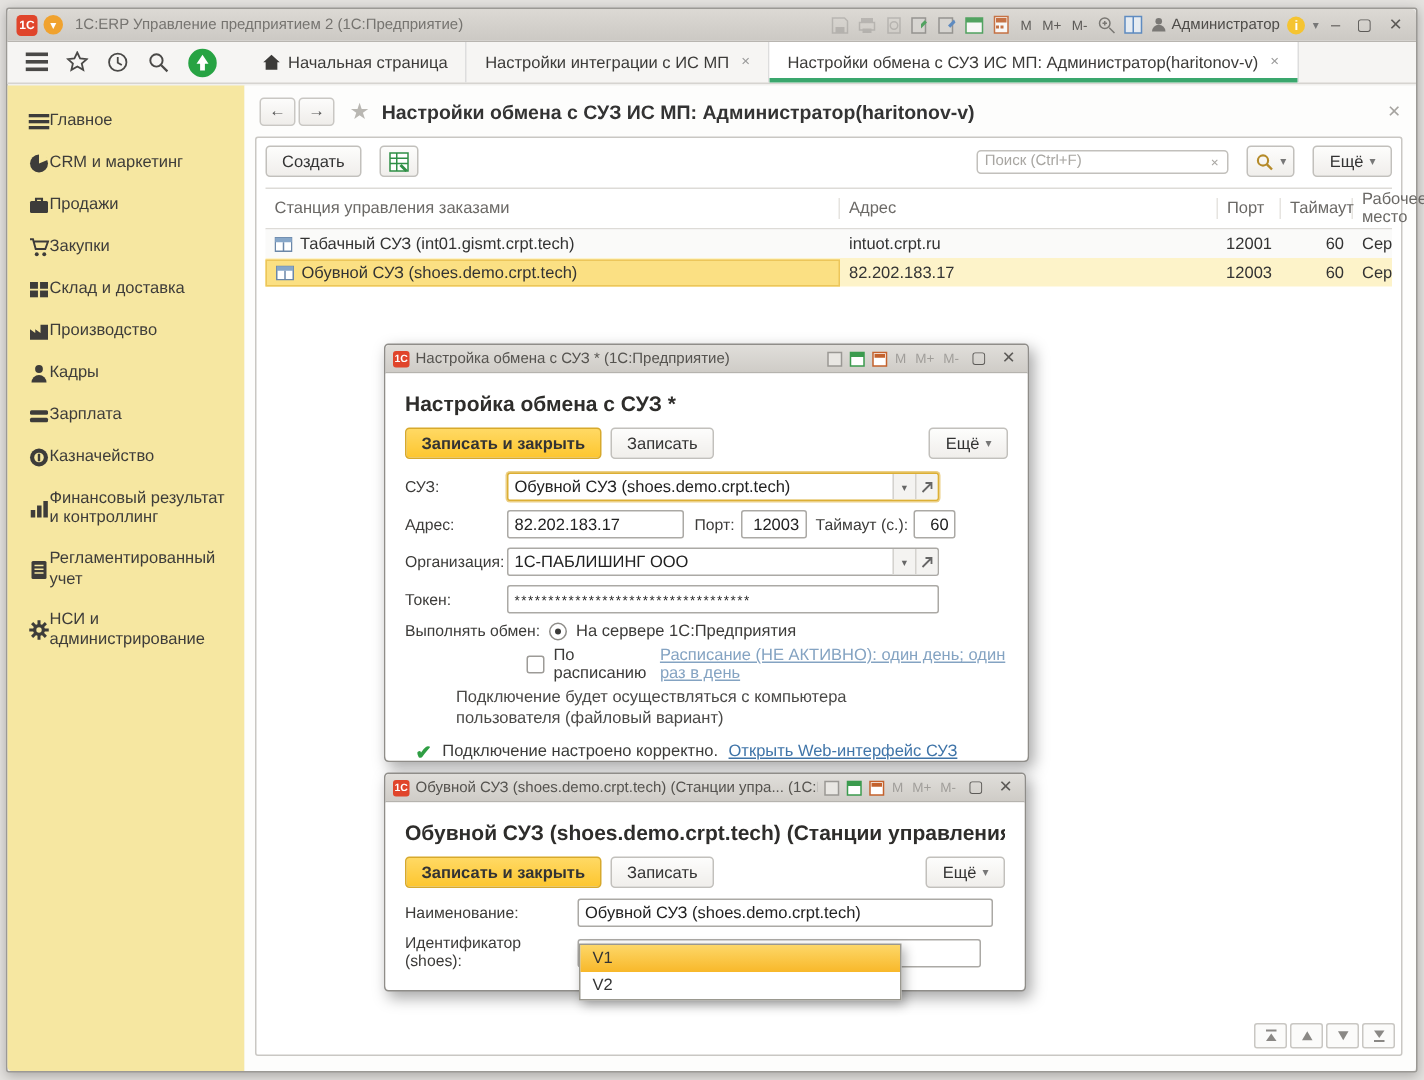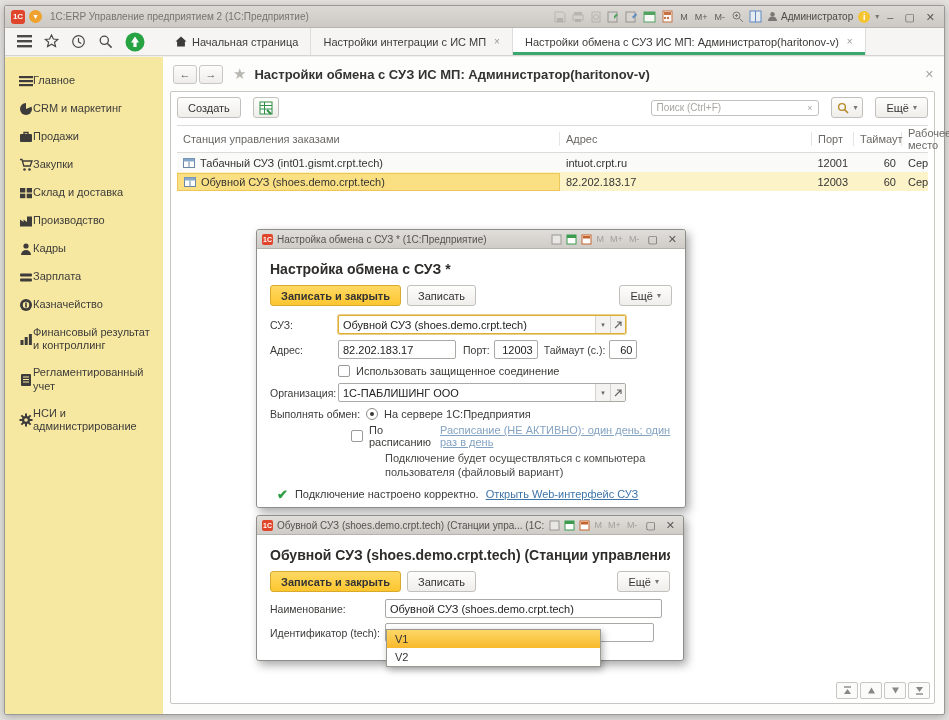--- a/index.html
+++ b/index.html
@@ -84,21 +84,21 @@
   .ipt { height:19px; border:1px solid #aba9a5; border-radius:2px; background:#fff; font-size:11px; color:#222; padding:0 4px; display:flex; align-items:center; overflow:hidden; white-space:nowrap; }
   .combo { display:flex; align-items:stretch; height:19px; border:1px solid #aba9a5; border-radius:2px; background:#fff; overflow:hidden; }
   .combo.focus { border-color:#dcaf35; box-shadow:0 0 0 1px #ecd087; }
   .combo .cval { flex:1; font-size:11px; color:#222; padding:1px 4px; display:flex; align-items:center; overflow:hidden; white-space:nowrap; }
   .combo .cbtn { width:15px; border-left:1px solid #d4d2ce; background:#f4f3f1; display:flex; align-items:center; justify-content:center; font-size:7px; color:#666; flex:none; }
   .chk { width:12px; height:12px; border:1px solid #9d9b97; border-radius:2px; background:#fff; flex:none; margin-right:6px; }
   .radio { width:12px; height:12px; border:1px solid #8e8c88; border-radius:50%; background:#fff; flex:none; margin-right:6px; position:relative; }
   .radio.on::after { content:""; position:absolute; left:3px; top:3px; width:4px; height:4px; border-radius:50%; background:#3b3a38; }
   .lnk { color:#3f74a8; text-decoration:underline; font-size:11px; }
   .lnk.dim { color:#84a3c2; }
-  .note { font-size:11px; color:#4a4947; line-height:1.25; margin:2px 0 8px 115px; width:320px; }
+  .note { font-size:11px; color:#4a4947; line-height:1.25; margin:2px 0 8px 34px; width:320px; }
   .statusrow { display:flex; align-items:flex-start; gap:7px; font-size:11px; color:#3c3b39; margin-left:7px; margin-top:4px; }
   .okmark { color:#2f9e44; font-size:13px; font-weight:bold; line-height:1; }
 
   .sel-blue { background:#3a78c3; color:#fff; padding:0 2px; }
 
   .ddlist { position:absolute; left:381px; top:623px; width:215px; background:#fff; border:1px solid #9a988f; box-shadow:2px 3px 7px rgba(0,0,0,.3); z-index:30; }
   .dditem { height:18px; font-size:11px; color:#333; display:flex; align-items:center; padding:0 8px; }
   .dditem.hl { background:linear-gradient(#fdd768,#f8b82a); }
 
   svg { display:block; }
@@ -525,38 +525,38 @@
 
       <div class="frow">
         <span class="flbl">Адрес:</span>
         <div class="ipt" style="width:118px;">82.202.183.17</div>
         <span style="margin-left:7px; font-size:10.5px;">Порт:</span>
         <div class="ipt" style="width:44px; margin-left:4px; justify-content:flex-end;">12003</div>
         <span style="margin-left:6px; font-size:10.5px;">Таймаут (с.):</span>
         <div class="ipt" style="width:28px; margin-left:4px; justify-content:flex-end;">60</div>
       </div>
 
-      <div class="frow" style="margin-left:68px;">
-        <span class="chk"></span>
-        <span>Использовать защищенное соединение</span>
-      </div>
 
       <div class="frow">
         <span class="flbl">Организация:</span>
         <div class="combo" style="width:288px;">
           <span class="cval">1С-ПАБЛИШИНГ ООО</span>
           <span class="cbtn">▾</span>
           <span class="cbtn">
               <svg width="8" height="8" viewBox="0 0 8 8">
                 <path d="M1 7L7 1M3 1h4v4" fill="none" stroke="#666" stroke-width="1.2"></path>
               </svg>
             </span>
         </div>
       </div>
 
+      <div class="frow">
+        <span class="flbl">Токен:</span>
+        <div class="ipt" style="width:288px; letter-spacing:1px; font-size:9px;">***********************************</div>
+      </div>
 
       <div class="frow" style="margin-bottom:4px;">
         <span style="font-size:10.5px; margin-right:6px;">Выполнять обмен:</span>
         <span class="radio on"></span>
         <span>На сервере 1С:Предприятия</span>
       </div>
 
       <div class="frow" style="margin-left:81px; margin-bottom:4px;">
         <span class="chk"></span>
         <span style="margin-right:7px;">По расписанию</span>
@@ -607,21 +607,21 @@
           </button>
       </div>
 
       <div class="frow" style="margin-bottom:5px;">
         <span class="flbl wide">Наименование:</span>
         <div class="ipt" style="width:277px;">Обувной СУЗ (shoes.demo.crpt.tech)</div>
       </div>
 
 
       <div class="frow" style="margin-bottom:0;">
-        <span class="flbl wide">Идентификатор (tech):</span>
+        <span class="flbl wide">Идентификатор (shoes):</span>
         <div class="ipt" style="width:269px;"></div>
       </div>
     </div>
   </div>
 
   <div class="ddlist">
     <div class="dditem hl">V1</div>
     <div class="dditem">V2</div>
   </div>
 

